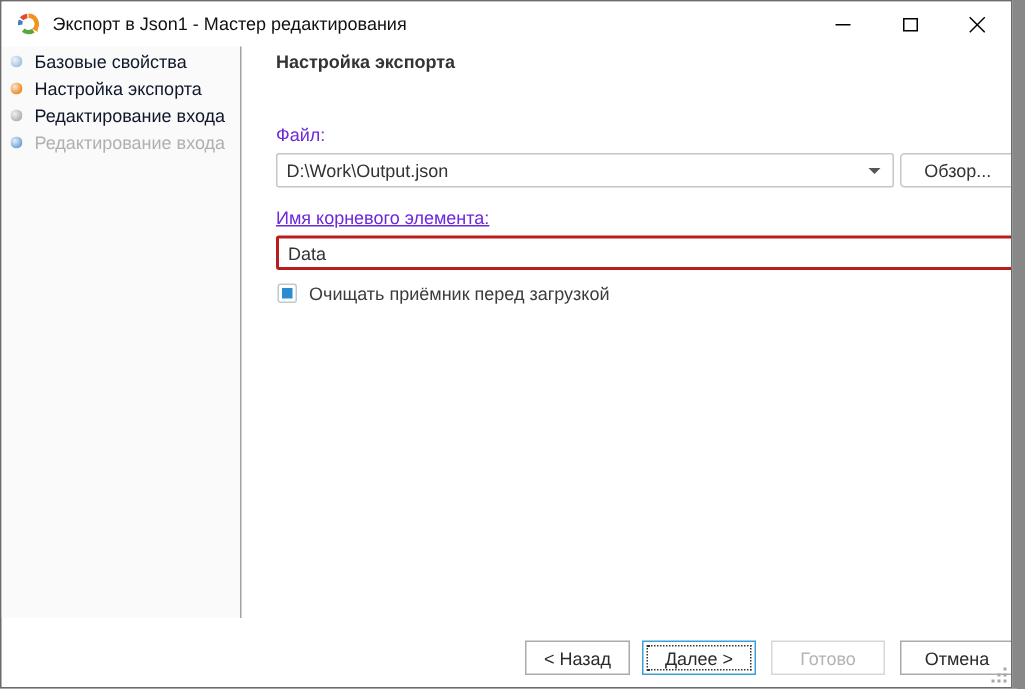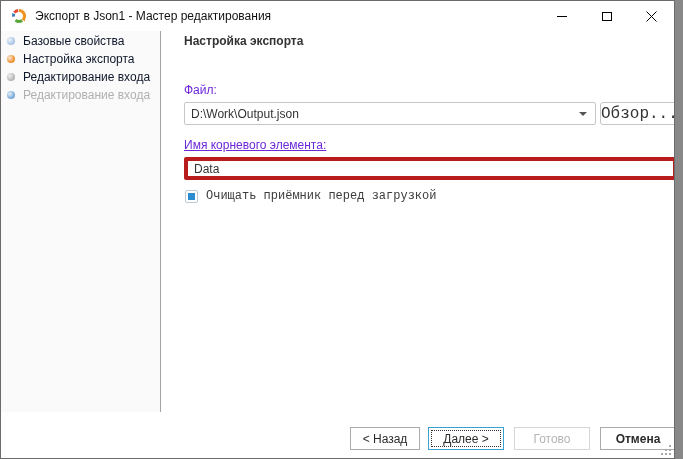--- a/index.html
+++ b/index.html
@@ -73,31 +73,31 @@
   .combo-arrow {
     position: absolute; right: 8px; top: 9px;
     width: 0; height: 0;
     border-left: 4px solid transparent;
     border-right: 4px solid transparent;
     border-top: 4px solid #555;
   }
   .browse-btn {
     position: absolute; left: 599px; top: 101px; width: 77px; height: 23px;
     border: 1px solid #c6c6c6; border-radius: 3px; background: #fff;
-    font-size: 16px; color: #333; font-family: Liberation Mono, monospace;
+    font-size: 12px; color: #333; font-family: Liberation Sans, sans-serif;
   }
   .text-input {
     position: absolute; left: 183px; top: 156px; width: 493px; height: 23px;
-    border: 4px solid #b91c1c; border-radius: 2px; background: #fff;
+    border: 2px solid #b91c1c; border-radius: 2px; background: #fff;
     padding-left: 6px; font-size: 12px; color: #333; font-family: inherit;
     outline: none;
   }
   .checkbox-row {
     position: absolute; left: 184px; top: 188px;
-    display: flex; align-items: center; cursor: default; font-family: Liberation Mono, monospace;
+    display: flex; align-items: flex-start; cursor: default;
   }
   .checkbox-box {
     width: 13px; height: 13px;
     border: 1px solid #bfc9d1; border-radius: 2px; background: #fff;
     display: flex; align-items: center; justify-content: center;
     flex: 0 0 auto;
   }
   .checkbox-box .inner { width: 7px; height: 7px; background: transparent; }
   .checkbox-box.checked .inner { background: #2b8dd0; }
   .checkbox-label { margin-left: 8px; color: #3c3c3c; }
@@ -108,21 +108,21 @@
     background: #fff; border: 1px solid #ababab; border-radius: 0;
     font-size: 12px; color: #2b2b2b; font-family: inherit;
   }
   .btn-back   { left: 349px; width: 70px; }
   .btn-next   {
     left: 427px; width: 76px;
     border: 1px solid #3ba0d4;
     outline: 1px dotted #333; outline-offset: -4px;
   }
   .btn-finish { left: 513px; width: 76px; border-color: #d7d7d7; color: #b4b4b4; }
-  .btn-cancel { left: 599px; width: 76px; font-weight: bold; }
+  .btn-cancel { left: 599px; width: 76px; }
 
   .resize-grip {
     position: absolute; right: 3px; bottom: 3px; width: 11px; height: 11px;
     cursor: nwse-resize;
   }
   .resize-grip i {
     position: absolute; width: 2px; height: 2px; background: #a8a8a8;
   }
   .resize-grip i:nth-child(1){ right: 0; bottom: 8px; }
   .resize-grip i:nth-child(2){ right: 4px; bottom: 4px; }

